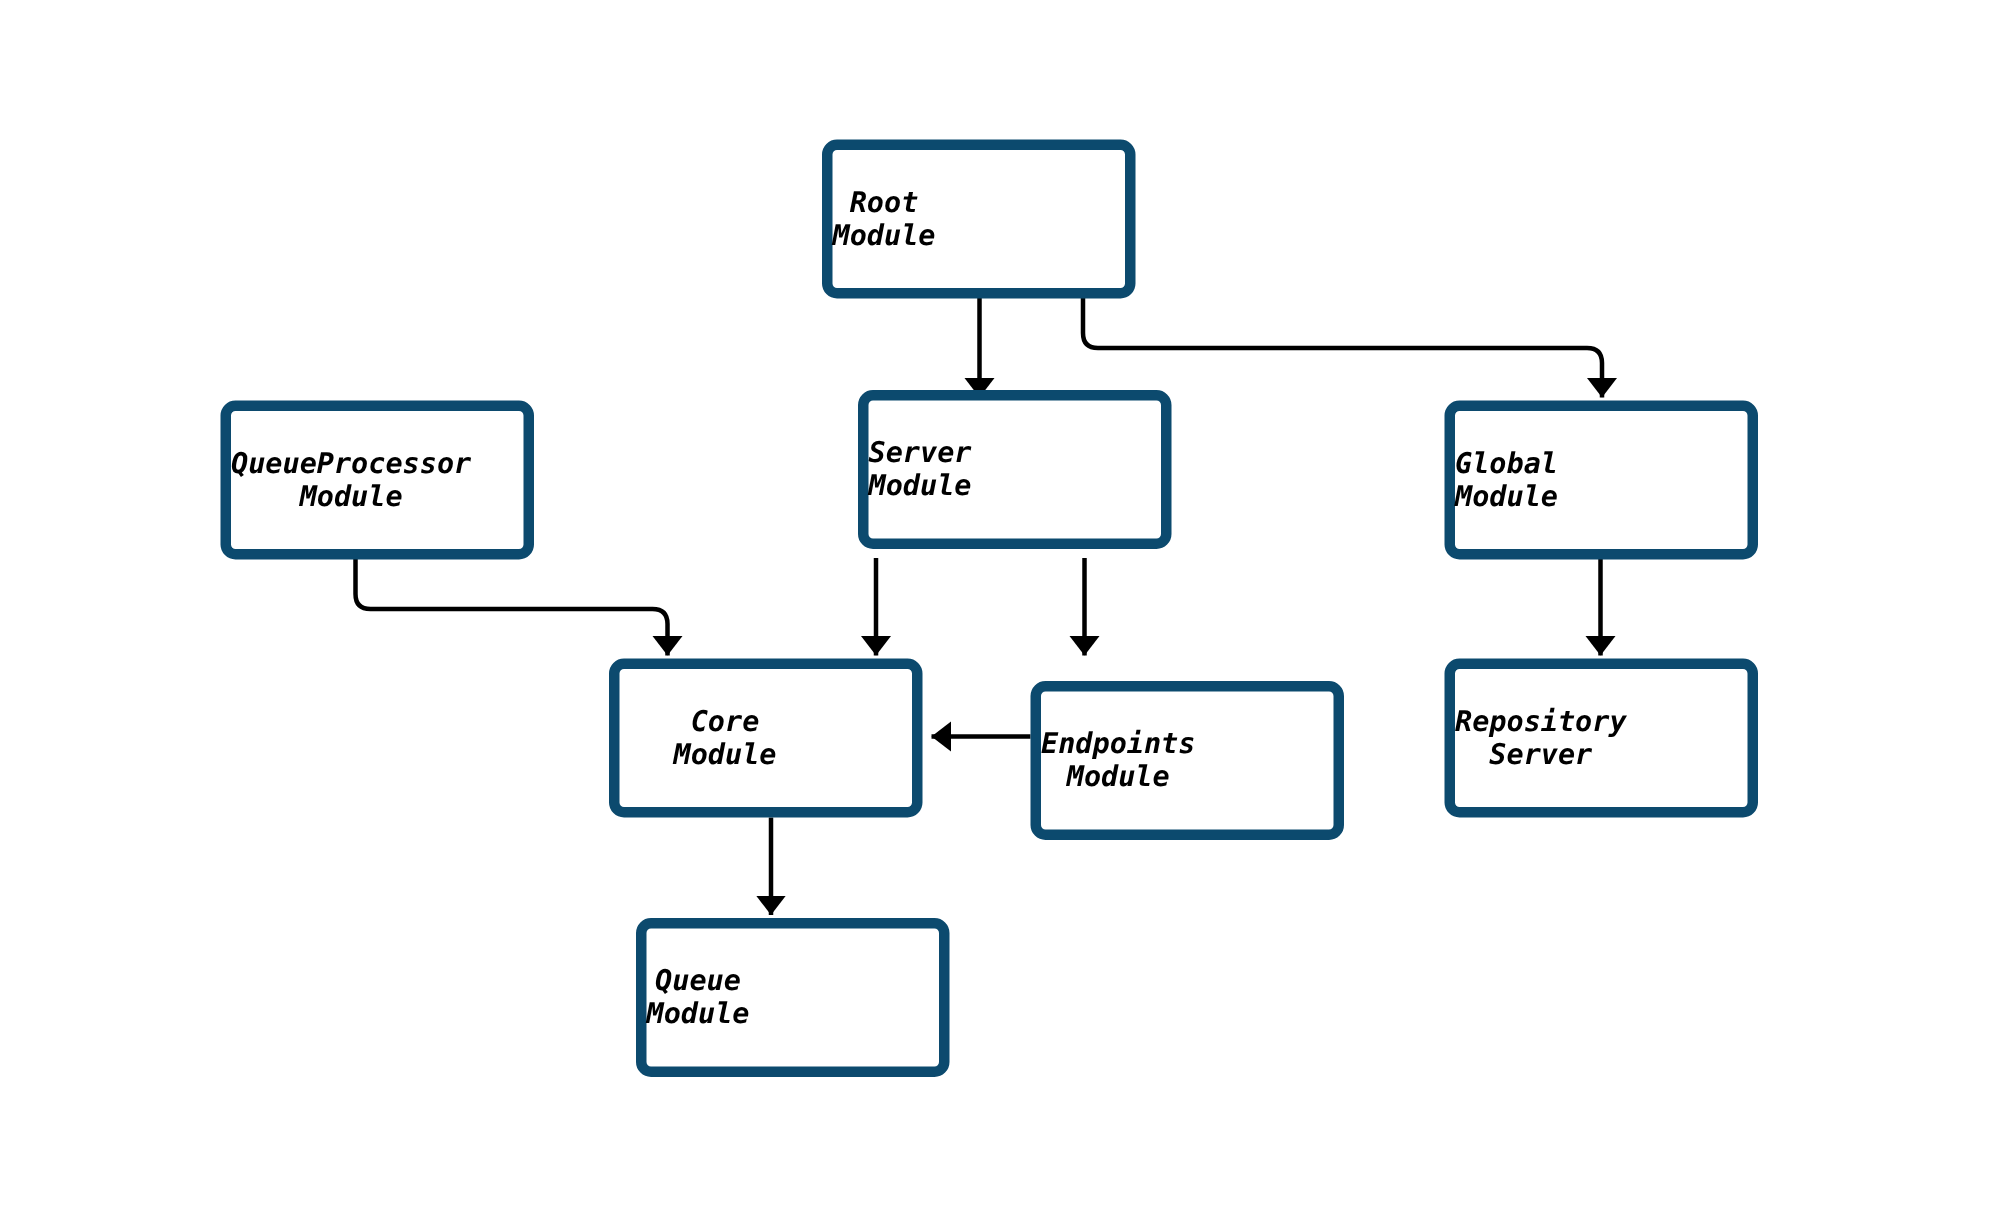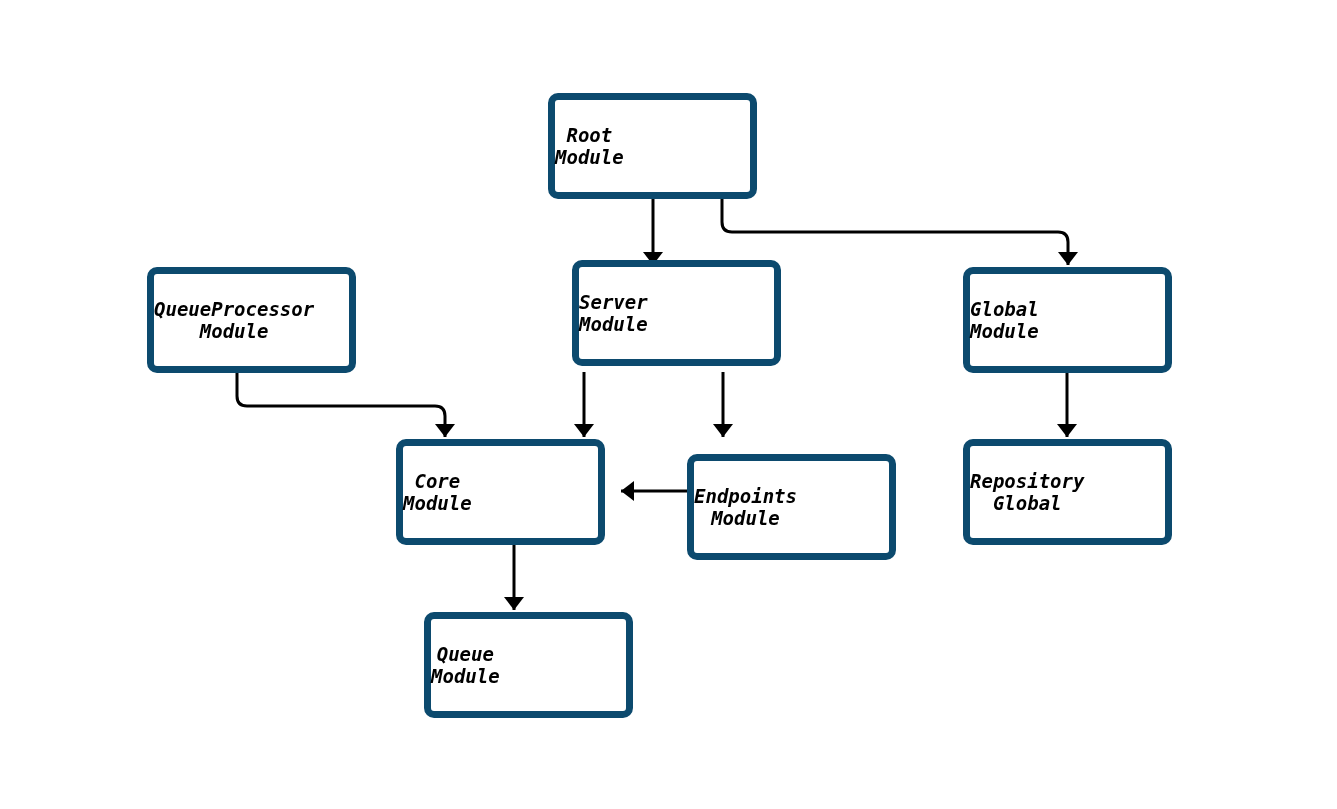--- a/index.html
+++ b/index.html
@@ -46,21 +46,21 @@
     line-height: 22px;
     color: #000000;
     text-align: center;
     white-space: pre-line;
   }
   
   #node-root          { left: 548px; top:  93px; }
   #node-queueprocessor{ left: 132px; top: 267px; margin-left: 15px; }
   #node-server        { left: 548px; top: 260px; margin-left: 24px; }
   #node-global        { left: 963px; top: 267px; }
-  #node-core          { left: 396px; top: 439px; }
+  #node-core          { left: 406px; top: 439px; padding-left: 36px; }
   #node-endpoints     { left: 687px; top: 454px; }
   #node-repository    { left: 963px; top: 439px; }
   #node-queue         { left: 424px; top: 612px; }
 </style>
 </head>
 <body>
 
 <div class="canvas">
 
   <svg class="edges" width="1337" height="809" viewBox="0 0 1337 809">
@@ -106,21 +106,21 @@
 Module</span>
   </div>
 
   <div class="node" id="node-endpoints">
     <span class="node-label">Endpoints
 Module</span>
   </div>
 
   <div class="node" id="node-repository">
     <span class="node-label">Repository
-Global</span>
+Server</span>
   </div>
 
   <div class="node" id="node-queue">
     <span class="node-label">Queue
 Module</span>
   </div>
 
 </div>
 
 </body></html>

